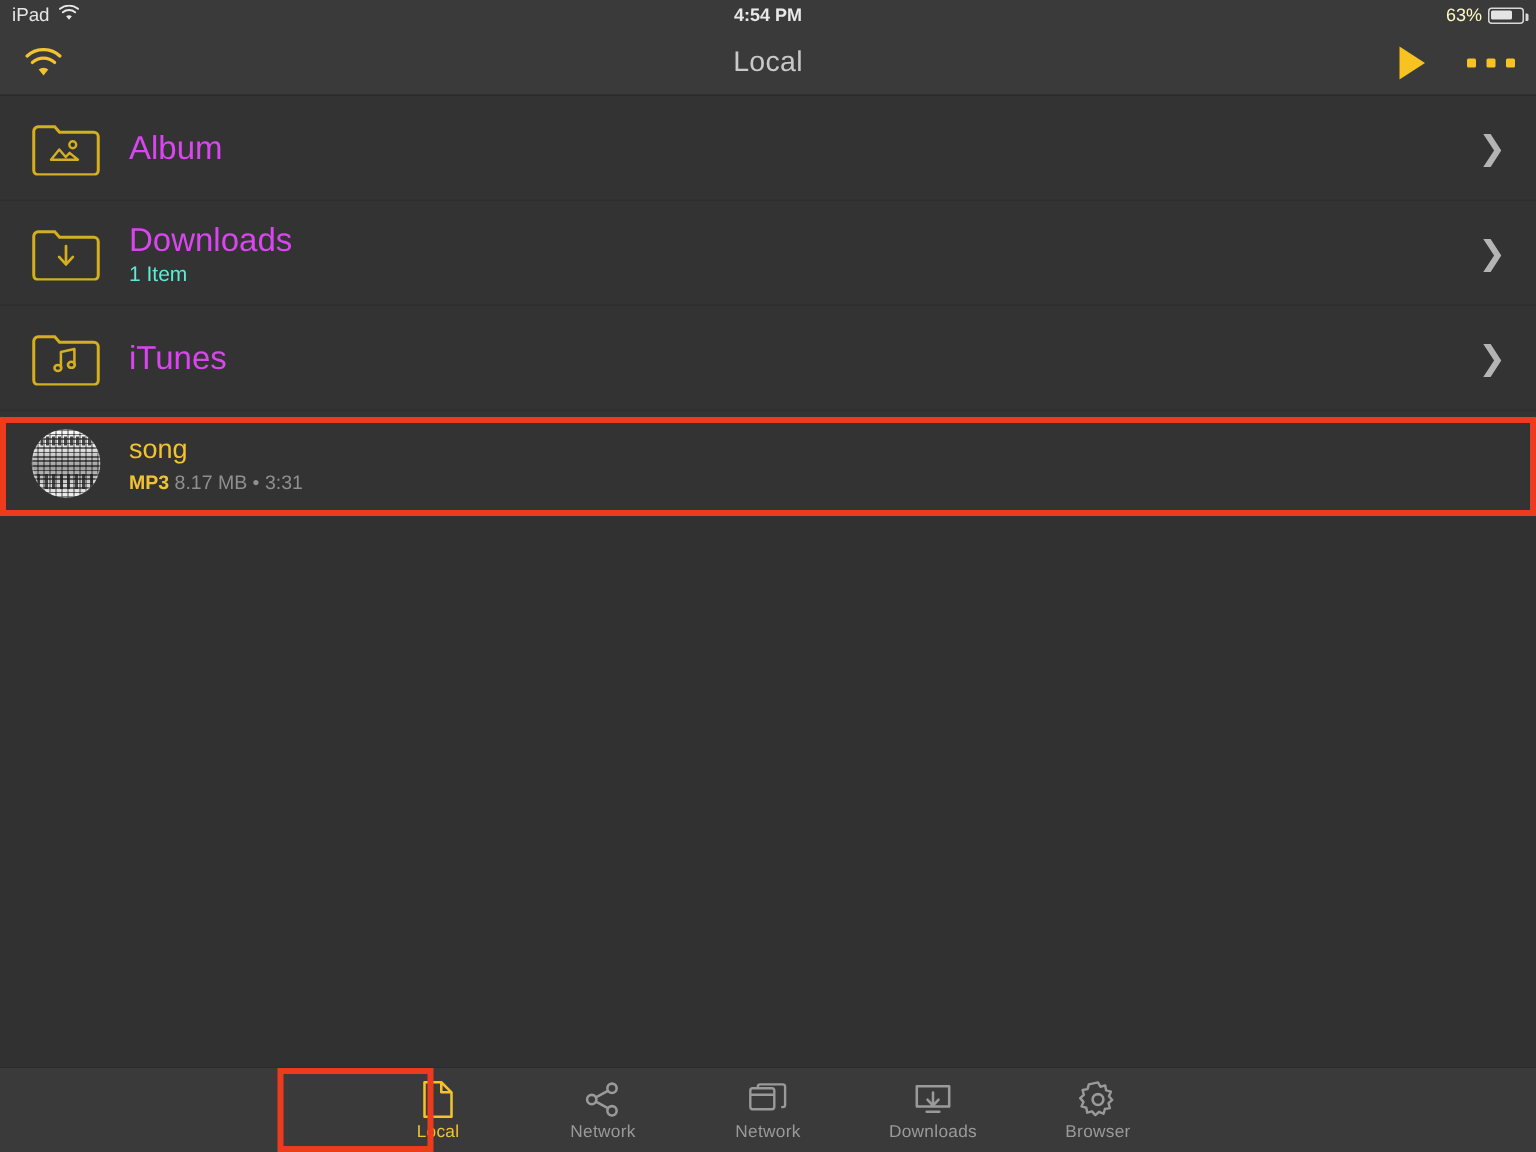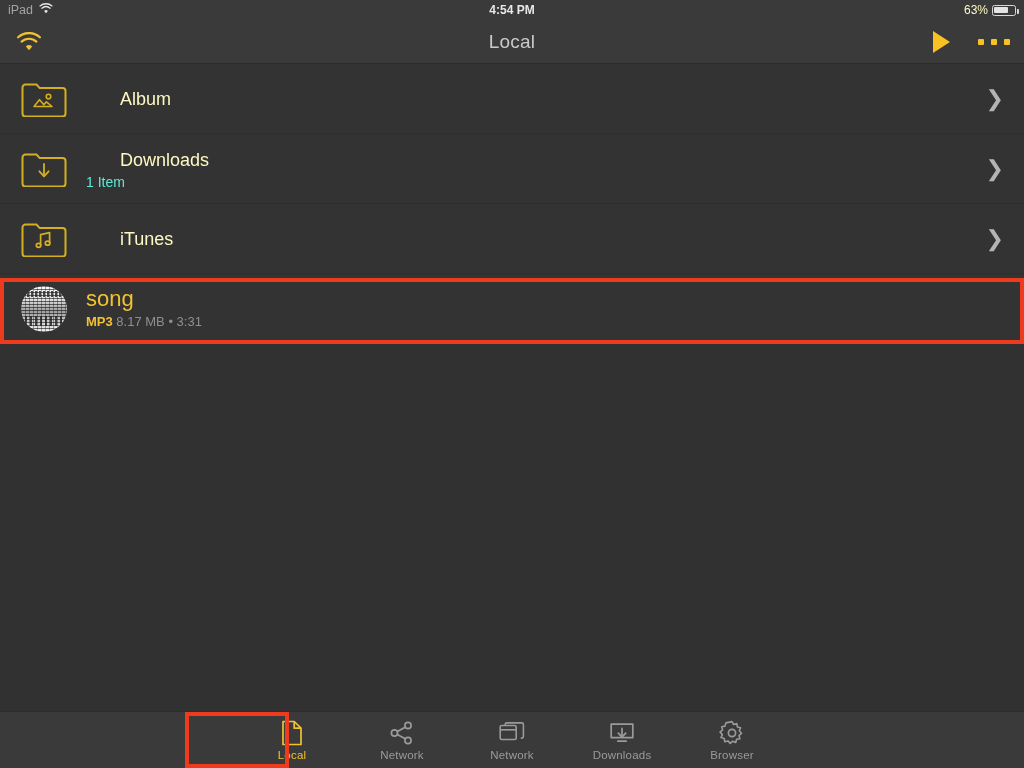--- a/index.html
+++ b/index.html
@@ -15,21 +15,21 @@
   .statusbar {
     height:20px; width:100%;
     background:#3a3a3a;
     display:flex; align-items:center;
     position:relative;
     font-size:12px; color:#e8e8e8;
   }
   .sb-left { position:absolute; left:8px; display:flex; align-items:center; gap:6px; }
   .sb-center { position:absolute; left:0; right:0; text-align:center; font-weight:bold; font-size:12px;}
   .sb-right { position:absolute; right:8px; display:flex; align-items:center; gap:4px; }
-  .sb-device { font-size:12.5px; color:#a3a3a3; }
+  .sb-device { font-size:12.5px; color:#e5e5e5; }
   .batt-pct { font-size:12px; color:#fef9c3; }
   .batt {
     width:24px; height:11px; border:1.3px solid #d8d8d8; border-radius:2.5px;
     position:relative; display:inline-block;
   }
   .batt::after {
     content:""; position:absolute; right:-3.6px; top:3px;
     width:2px; height:5px; background:#d8d8d8; border-radius:0 1px 1px 0;
   }
   .batt-fill { position:absolute; left:1.2px; top:1.2px; bottom:1.2px; width:62%; background:#e4e4e4; border-radius:1px; }
@@ -67,27 +67,27 @@
     position:relative;
     background:#333333;
     cursor:pointer;
   }
   .row::after {
     content:""; position:absolute; left:0; right:0; bottom:0; height:1px;
     background:#2e2e2e;
   }
   .row-icon { width:48px; flex:0 0 48px; display:flex; align-items:center; justify-content:center; }
   .row-text { flex:1; padding-left:18px; display:flex; flex-direction:column; justify-content:center; }
-  .row-title { font-size:18px; color:#fef9c3; line-height:22px;margin-left:34px; }
+  .row-title { font-size:22px; color:#d946ef; line-height:22px; }
   .row-sub { font-size:14px; color:#5eead4; line-height:16px; margin-top:3px; }
   .chev { color:#c0c0c0; font-size:22px; font-weight:300; line-height:1; opacity:.92; }
 
   
   .row.song-row { border:none; }
-  .song-title { font-size:22px; color:#F2C230; line-height:22px; }
+  .song-title { font-size:18px; color:#F2C230; line-height:22px; }
   .song-meta { font-size:13px; line-height:17px; margin-top:3px; color:#8f8f8f; }
   .song-meta .fmt { color:#F2C230; font-weight:bold; }
 
   .highlight-box {
     position:absolute; left:0; top:278px; width:1024px; height:66px;
     border:4px solid #ee3b1e; pointer-events:none; z-index:5;
   }
 
   
   .art {

